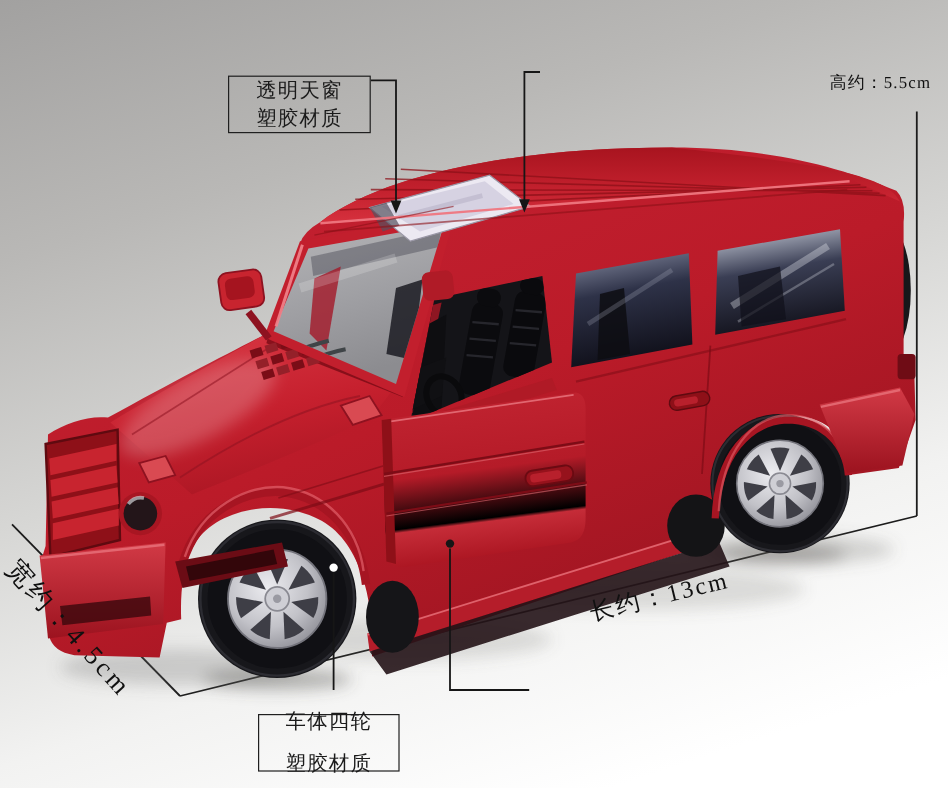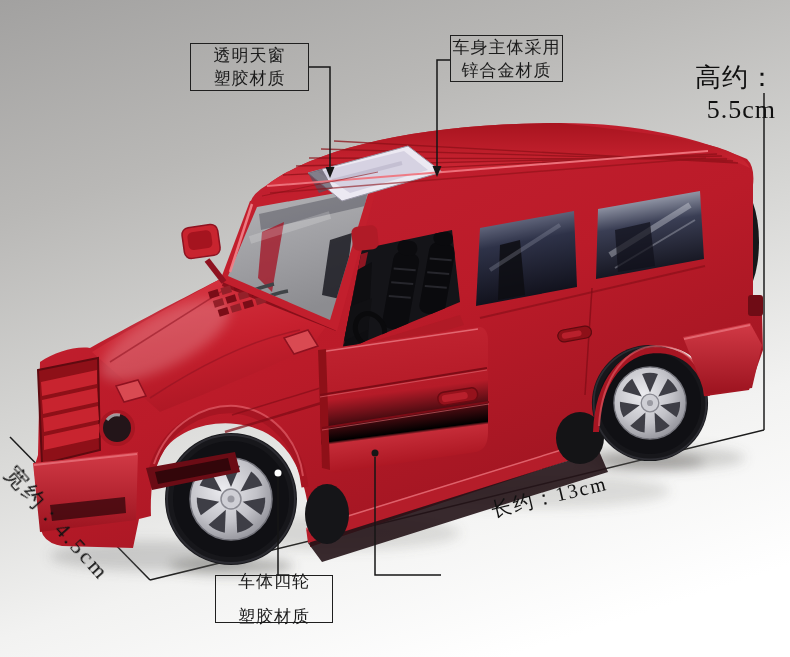--- a/index.html
+++ b/index.html
@@ -6,28 +6,28 @@
   .stage{
     position:relative;width:790px;height:657px;overflow:hidden;
     background:linear-gradient(162deg,#a2a1a0 0%,#b9b8b6 24%,#d6d6d4 48%,#f2f2f1 70%,#ffffff 90%);
     font-family:"Liberation Sans","DejaVu Sans",sans-serif;
   }
   .stage > svg{position:absolute;left:0;top:0;}
   .callout{
     position:absolute;border:1.5px solid #1f1f1f;background:transparent;
     display:flex;flex-direction:column;align-items:center;justify-content:center;
     text-align:center;font-size:17px;line-height:23px;color:#1b1b1b;letter-spacing:1px;
-    z-index:3;box-sizing:border-box;
+    z-index:3;box-sizing:border-box;margin-top:20px;
   }
   .c1{left:190px;top:43px;width:119px;height:48px;}
   .c2{left:450px;top:35px;width:113px;height:47px;}
   .c3{left:215px;top:575px;width:118px;height:48px;gap:12px;}
   .c4{left:441px;top:547px;width:136px;height:49px;}
   .dim{position:absolute;color:#101010;z-index:3;font-family:"Liberation Serif","DejaVu Serif",serif;}
-  .dim-h{left:630px;top:60px;width:146px;font-size:26px;text-align:right;letter-spacing:1px;}
+  .dim-h{left:630px;top:60px;width:146px;font-size:14px;text-align:right;letter-spacing:1px;}
   .dim-w{left:20px;top:460px;font-size:22px;letter-spacing:3px;white-space:nowrap;
          transform:rotate(48deg);transform-origin:0 0;}
   .dim-l{left:490px;top:482px;width:130px;font-size:20px;letter-spacing:2px;white-space:nowrap;
          transform:rotate(-13.5deg);}
 </style>
 </head>
 <body>
 
 <div class="stage">
 
@@ -315,24 +315,20 @@
     <polygon points="330,178 325.5,167 334.5,167" fill="#161616"></polygon>
     <polygon points="437,177 432.5,166 441.5,166" fill="#161616"></polygon>
     <circle cx="278" cy="473" r="3.5" fill="#ffffff"></circle>
     <circle cx="375" cy="453" r="3.5" fill="#161616"></circle>
   </svg>
 
   <div class="callout c1">
     <span>透明天窗</span>
     <span>塑胶材质</span>
   </div>
-  <div class="callout c2">
-    <span>车身主体采用</span>
-    <span>锌合金材质</span>
-  </div>
   <div class="callout c3">
     <span>车体四轮</span>
     <span>塑胶材质</span>
   </div>
 
   <div class="dim dim-h">高约：5.5cm</div>
   <div class="dim dim-w">宽约：4.5cm</div>
   <div class="dim dim-l">长约：13cm</div>
 
 </div>

